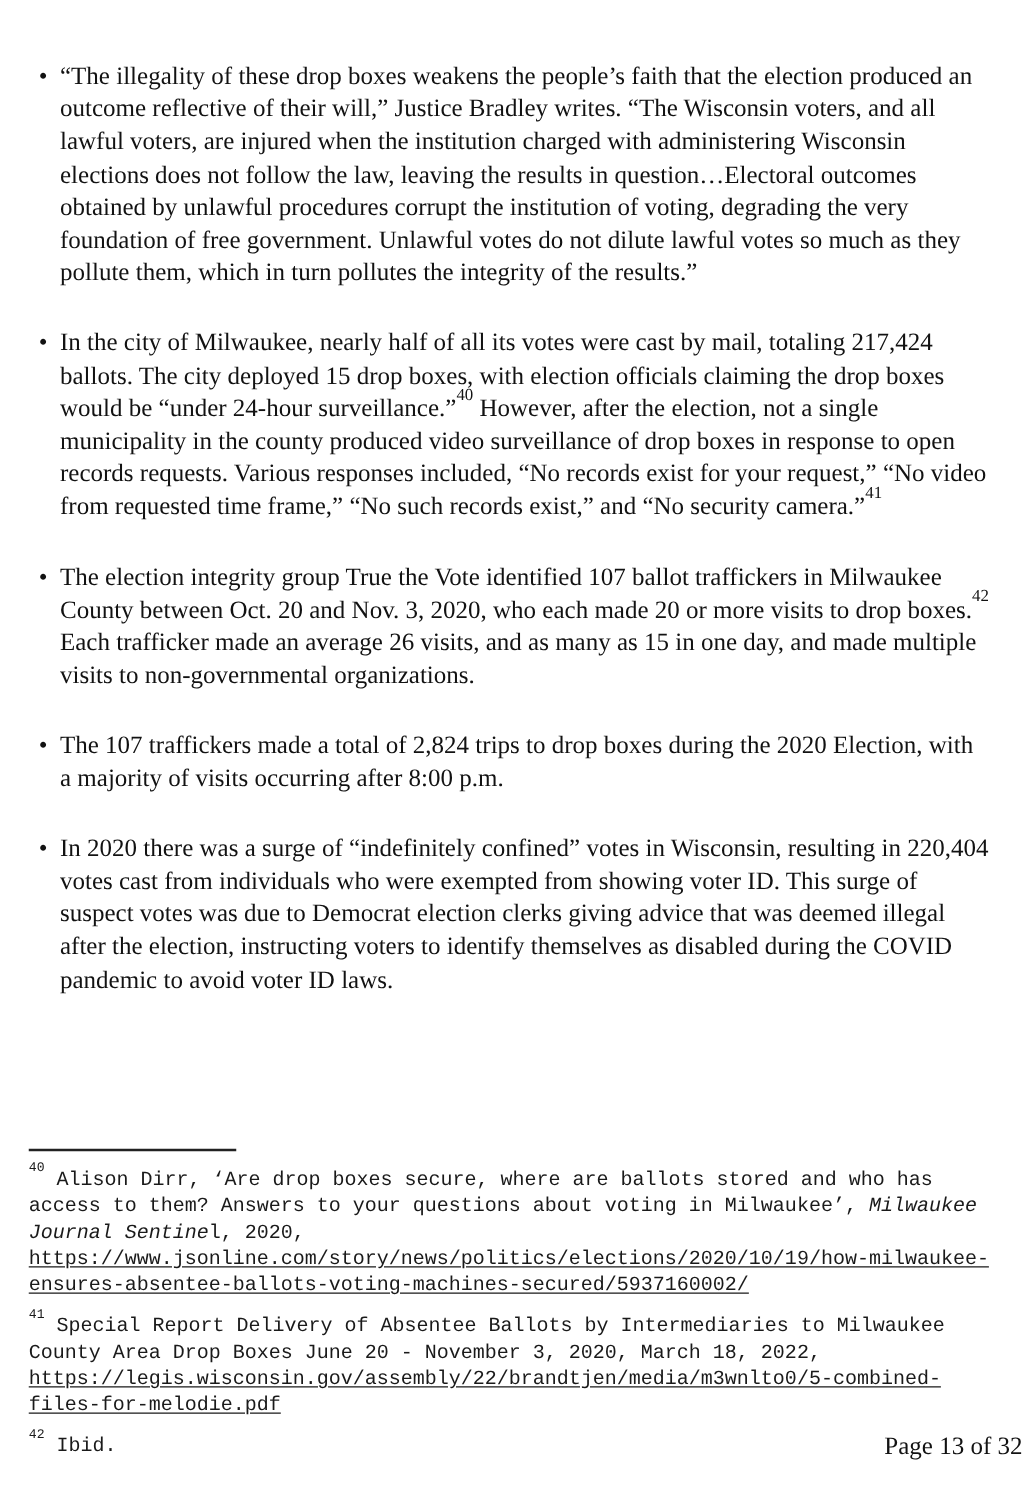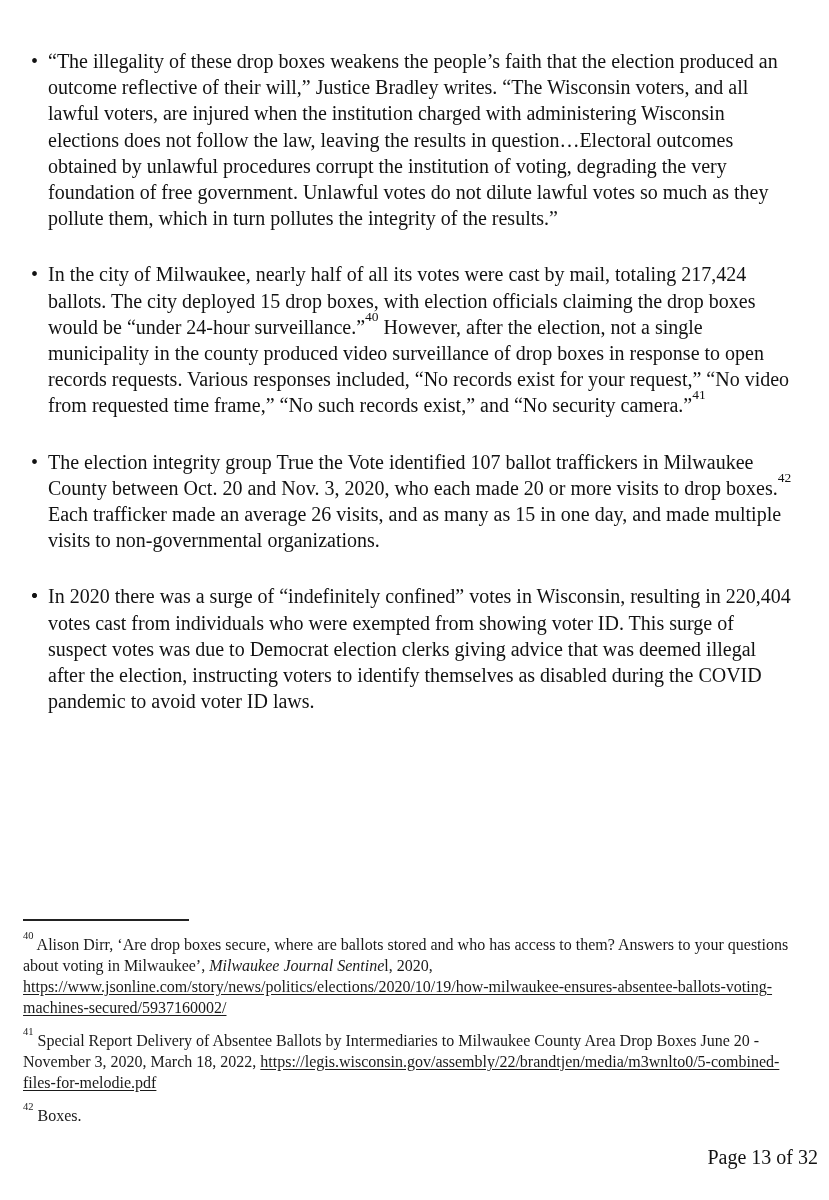--- a/index.html
+++ b/index.html
@@ -31,21 +31,21 @@
   sup.ref{
     font-size:13.5px;
     line-height:0;
     position:relative;
     top:-5.5px;
   }
   .footnote-section{
     position:absolute;
     left:23px;top:919px;
     width:781px;
-    font-family:Liberation Serif, serif;
+    font-family:Liberation Mono, monospace;
     font-size:16px;
     line-height:21px;
     color:#1a1a1a;
   }
   .fn-divider{
     width:166px;height:0;
     border-top:2px solid #222222;
     margin:0 0 13px 0;
   }
   p.footnote{margin:0 0 12px 0;}
@@ -77,31 +77,31 @@
 <div class="page">
 
   <ul class="bullets">
 
     <li><span class="bullet-marker">•</span><span>“The illegality of these drop boxes weakens the people’s faith that the election produced an outcome reflective of their will,” Justice Bradley writes. “The Wisconsin voters, and all lawful voters, are injured when the institution charged with administering Wisconsin elections does not follow the law, leaving the results in question…Electoral outcomes obtained by unlawful procedures corrupt the institution of voting, degrading the very foundation of free government. Unlawful votes do not dilute lawful votes so much as they pollute them, which in turn pollutes the integrity of the results.”</span></li>
 
     <li><span class="bullet-marker">•</span><span>In the city of Milwaukee, nearly half of all its votes were cast by mail, totaling 217,424 ballots. The city deployed 15 drop boxes, with election officials claiming the drop boxes would be “under 24-hour surveillance.”</span><sup class="ref">40</sup><span> However, after the election, not a single municipality in the county produced video surveillance of drop boxes in response to open records requests. Various responses included, “No records exist for your request,” “No video from requested time frame,” “No such records exist,” and “No security camera.”</span><sup class="ref">41</sup></li>
 
     <li><span class="bullet-marker">•</span><span>The election integrity group True the Vote identified 107 ballot traffickers in Milwaukee County between Oct. 20 and Nov. 3, 2020, who each made 20 or more visits to drop boxes.</span><sup class="ref">42</sup><span> Each trafficker made an average 26 visits, and as many as 15 in one day, and made multiple visits to non-governmental organizations.</span></li>
 
-    <li><span class="bullet-marker">•</span></li>
+    <li><span class="bullet-marker">•</span><span>The 107 traffickers made a total of 2,824 trips to drop boxes during the 2020 Election, with a majority of visits occurring after 8:00 p.m.</span></li>
 
     <li><span class="bullet-marker">•</span><span>In 2020 there was a surge of “indefinitely confined” votes in Wisconsin, resulting in 220,404 votes cast from individuals who were exempted from showing voter ID. This surge of suspect votes was due to Democrat election clerks giving advice that was deemed illegal after the election, instructing voters to identify themselves as disabled during the COVID pandemic to avoid voter ID laws.</span></li>
 
   </ul>
 
   <div class="footnote-section">
     <div class="fn-divider"></div>
 
     <p class="footnote"><sup class="fn-marker">40</sup><span> Alison Dirr, ‘Are drop boxes secure, where are ballots stored and who has access to them? Answers to your questions about voting in Milwaukee’, </span><em class="journal">Milwaukee Journal Sentine</em><span>l, 2020, </span><a class="fn-link">https://www.jsonline.com/story/news/politics/elections/2020/10/19/how-milwaukee-ensures-absentee-ballots-voting-machines-secured/5937160002/</a></p>
 
     <p class="footnote"><sup class="fn-marker">41</sup><span> Special Report Delivery of Absentee Ballots by Intermediaries to Milwaukee County Area Drop Boxes June 20 - November 3, 2020, March 18, 2022, </span><a class="fn-link">https://legis.wisconsin.gov/assembly/22/brandtjen/media/m3wnlto0/5-combined-files-for-melodie.pdf</a></p>
 
-    <p class="footnote"><sup class="fn-marker">42</sup><span> Boxes.</span></p>
+    <p class="footnote"><sup class="fn-marker">42</sup><span> Ibid.</span></p>
   </div>
 
   <div class="page-number">Page 13 of 32</div>
 
 </div>
 
 </body></html>

